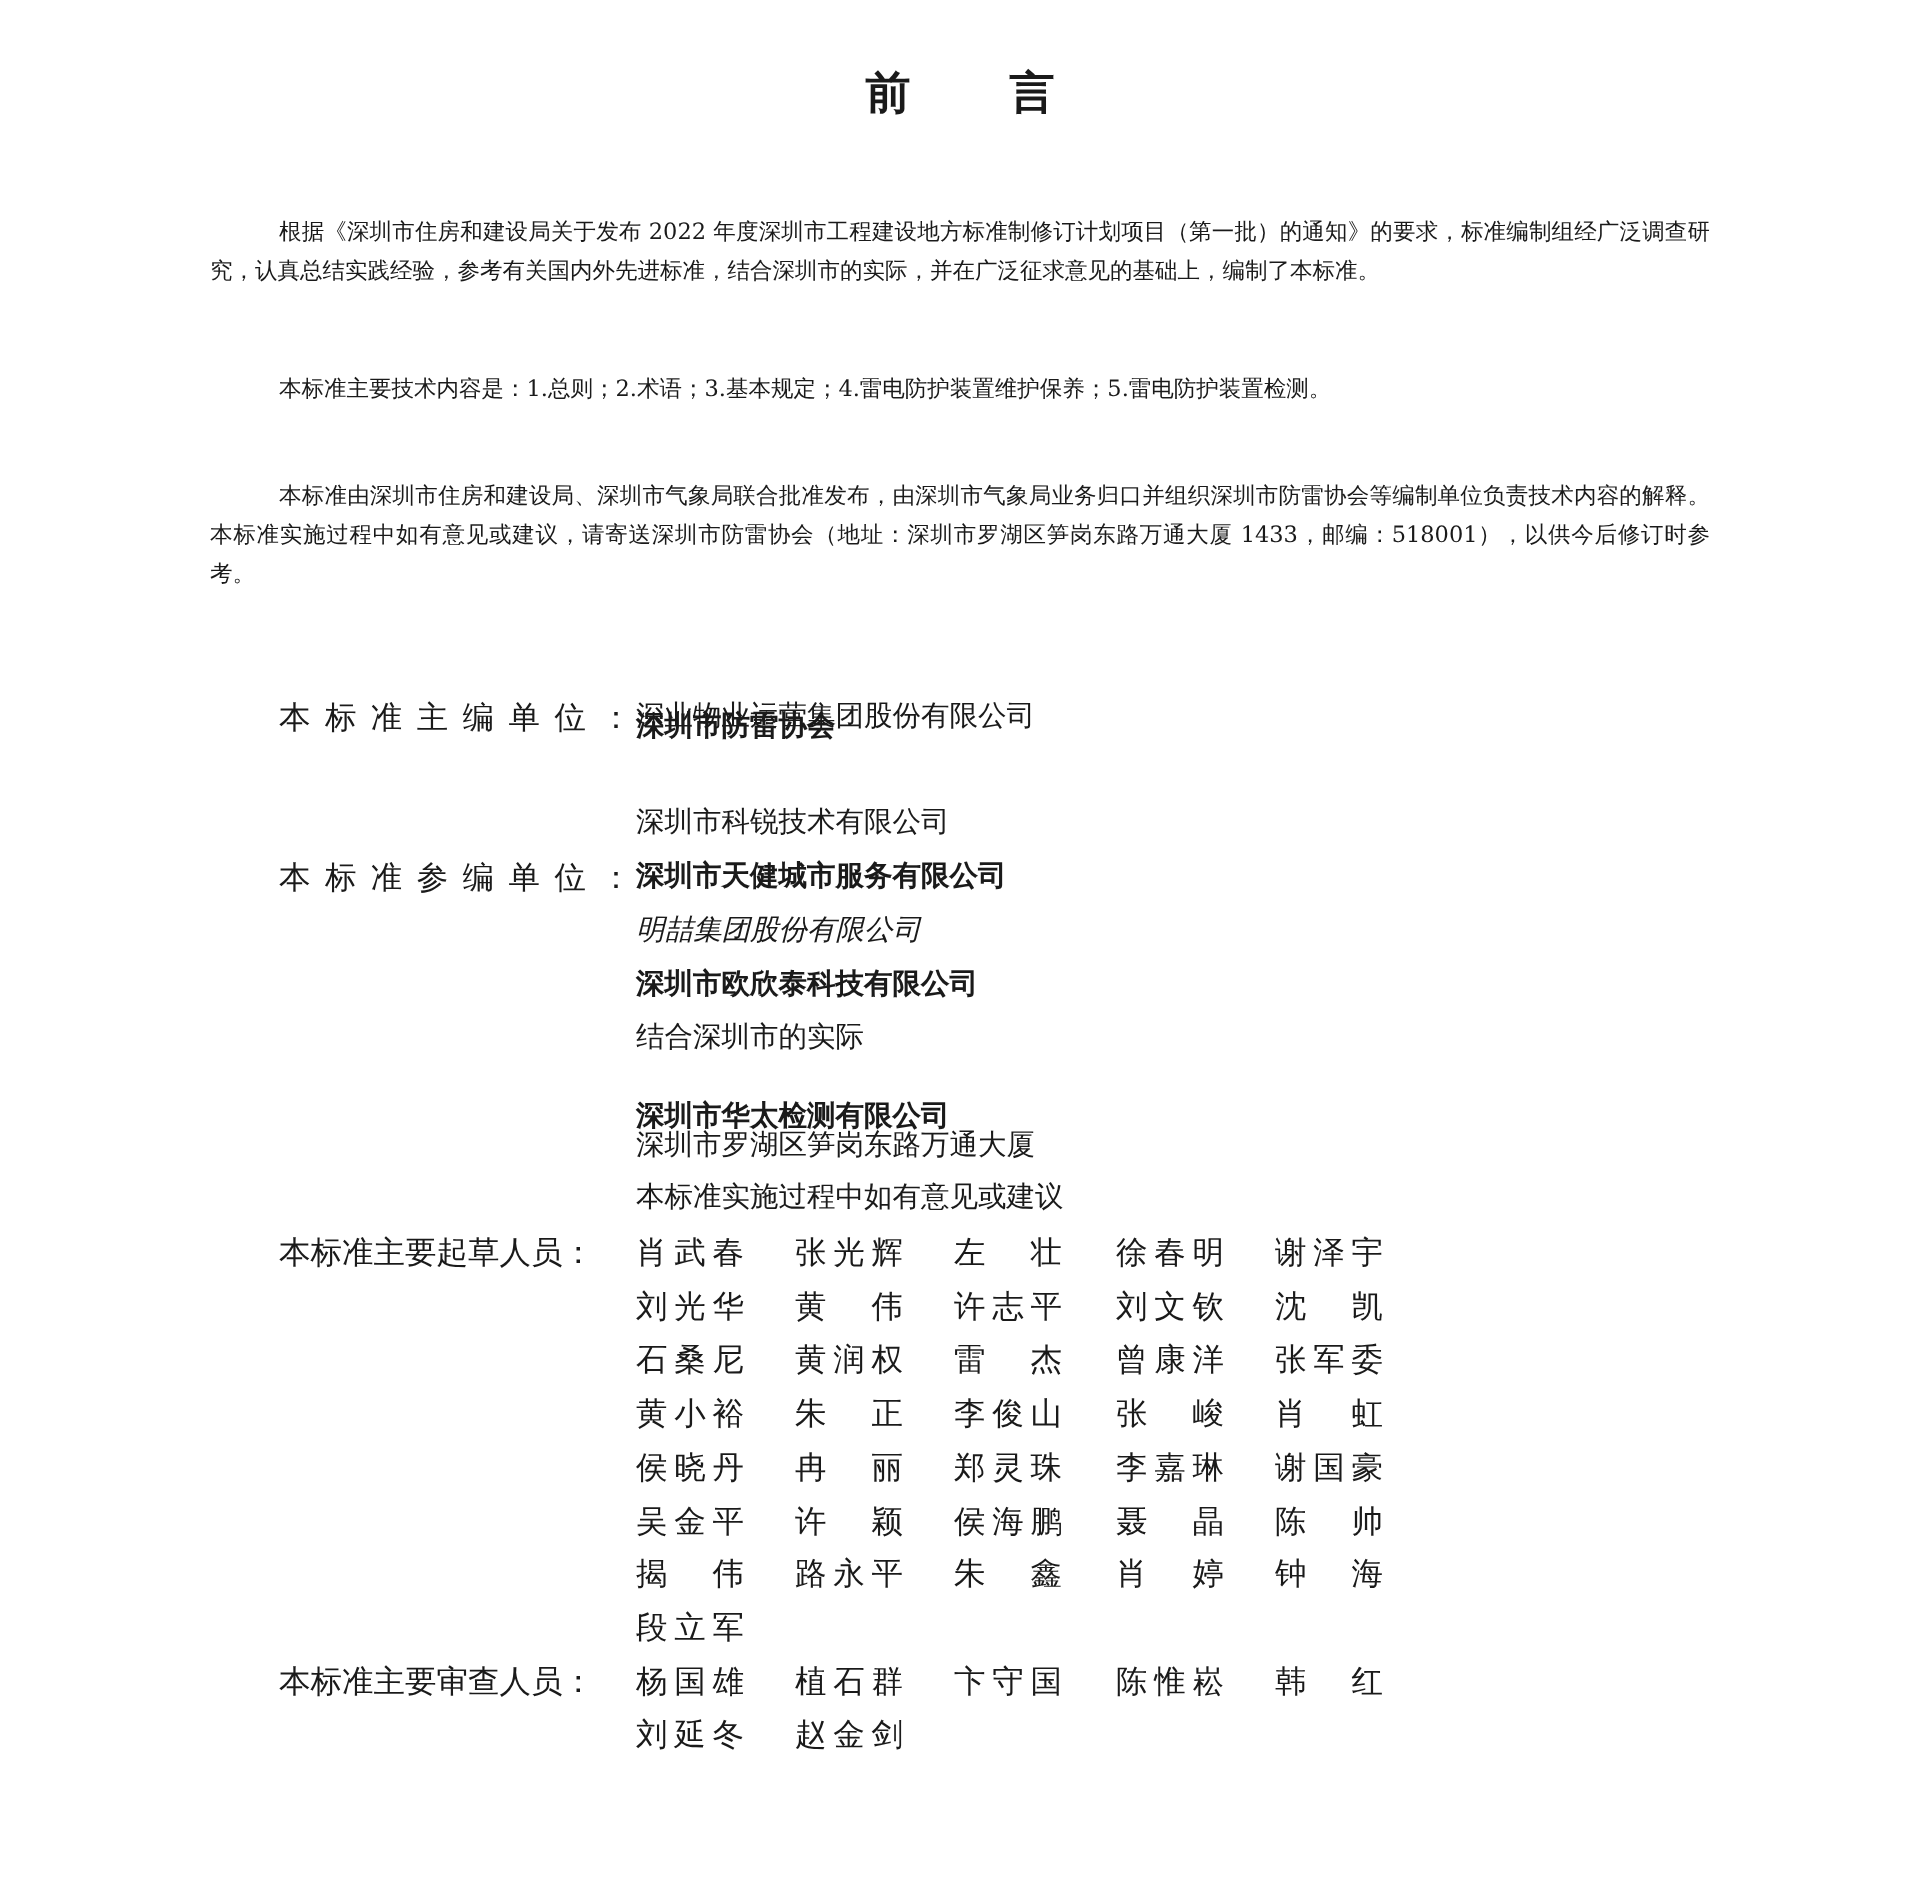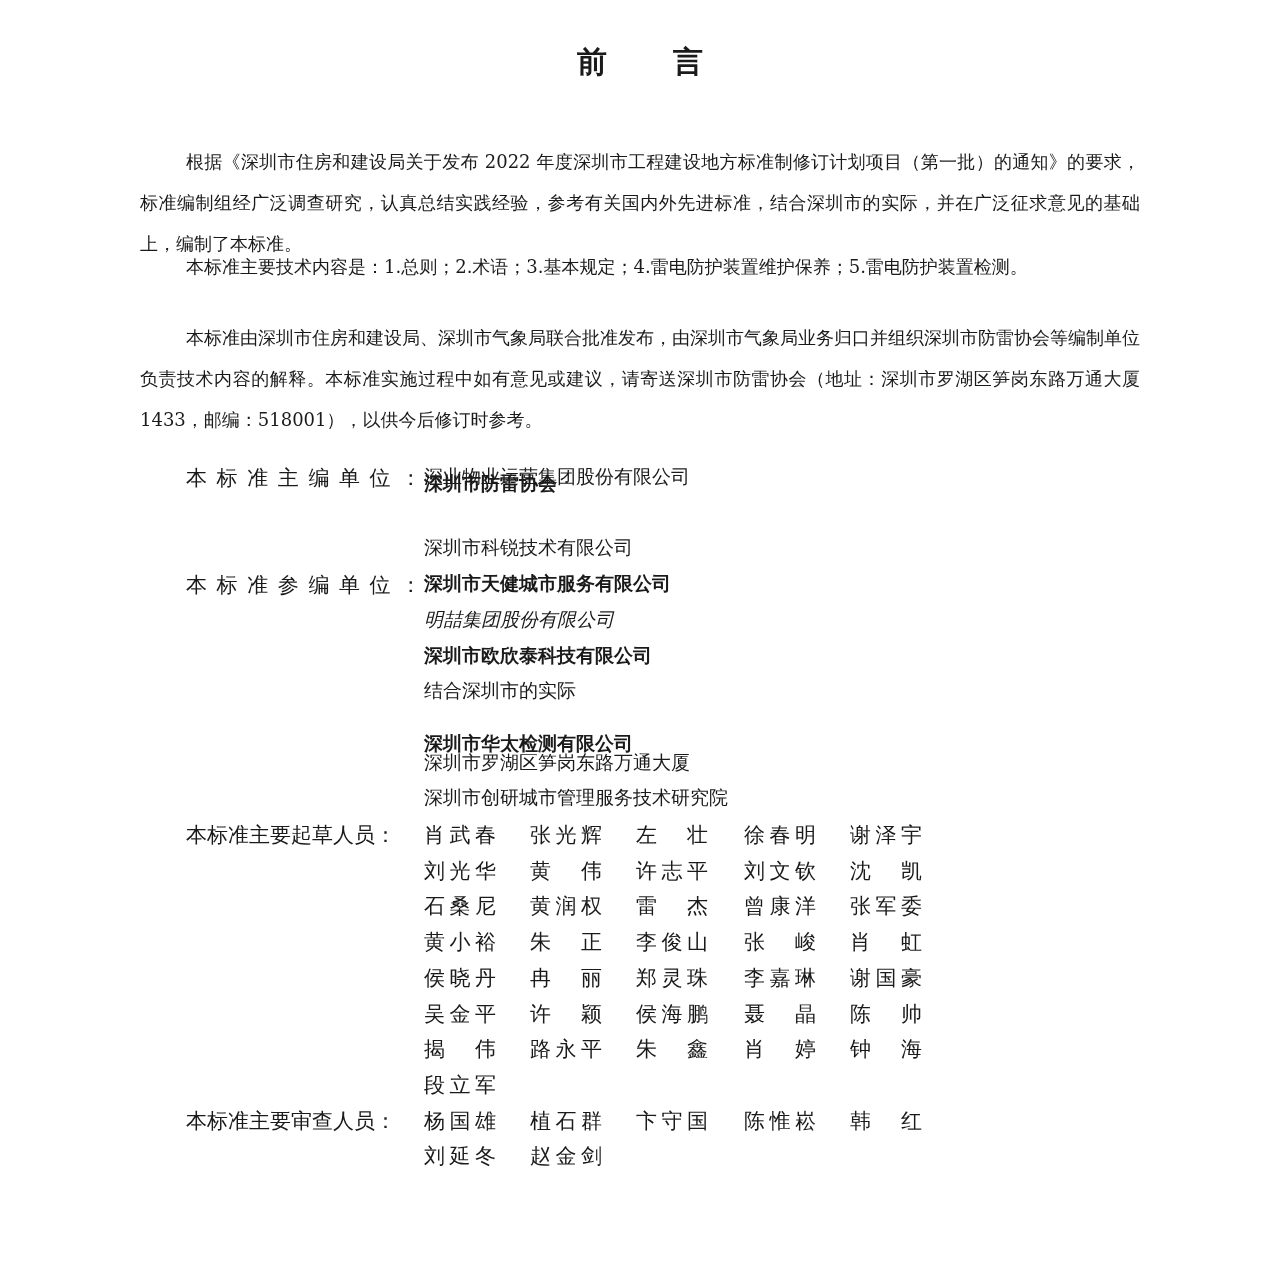--- a/index.html
+++ b/index.html
@@ -11,21 +11,21 @@
     .title {
       position: absolute; top: 42px; left: 0; width: 1280px;
       text-align: center; font-size: 30px; font-weight: bold;
       font-family: "DejaVu Sans", "Liberation Sans", sans-serif;
       letter-spacing: 0;
     }
     .title span { display: inline-block; }
     .title .gap { width: 66px; }
     .body-text {
       position: absolute; left: 140px; width: 1000px;
-      font-size: 18px; line-height: 41px;
+      font-size: 15px; line-height: 26px;
       text-align: justify; text-indent: 46px;
     }
     .p1 { top: 141px; }
     .p2 { top: 246px; }
     .p3 { top: 317px; }
     .label {
       position: absolute; left: 186px; font-size: 21px; white-space: nowrap;
     }
     .label.spaced { letter-spacing: 9.6px; }
     .unit { position: absolute; left: 424px; font-size: 19px; white-space: nowrap; }
@@ -51,21 +51,21 @@
     <div class="unit" style="top: 464px;">深业物业运营集团股份有限公司</div>
     <div class="unit" style="top: 471px; font-weight: bold;">深圳市防雷协会</div>
     <div class="unit" style="top: 535.4px;">深圳市科锐技术有限公司</div>
     <div class="label spaced" style="top: 571.1px; text-align: center;">本标准参编单位：</div>
     <div class="unit" style="top: 571.1px; font-weight: bold;">深圳市天健城市服务有限公司</div>
     <div class="unit" style="top: 606.8px; font-style: italic;">明喆集团股份有限公司</div>
     <div class="unit" style="top: 642.5px; font-weight: bold;">深圳市欧欣泰科技有限公司</div>
     <div class="unit" style="top: 678.2px;">结合深圳市的实际</div>
     <div class="unit" style="top: 731px; font-weight: bold;">深圳市华太检测有限公司</div>
     <div class="unit" style="top: 749.6px;">深圳市罗湖区笋岗东路万通大厦</div>
-    <div class="unit" style="top: 785.3px;">深圳市创研城市管理服务技术研究院</div>
+    <div class="unit" style="top: 785.3px;">本标准实施过程中如有意见或建议</div>
   </div>
 <div id="people">
     <div class="label" style="top: 821px;">本标准主要起草人员：</div>
     <div class="name" style="top: 821px; left: 424px;">
       <span>肖</span>
       <span>武</span>
       <span>春</span>
     </div>
     <div class="name" style="top: 821px; left: 530px;">
       <span>张</span>

